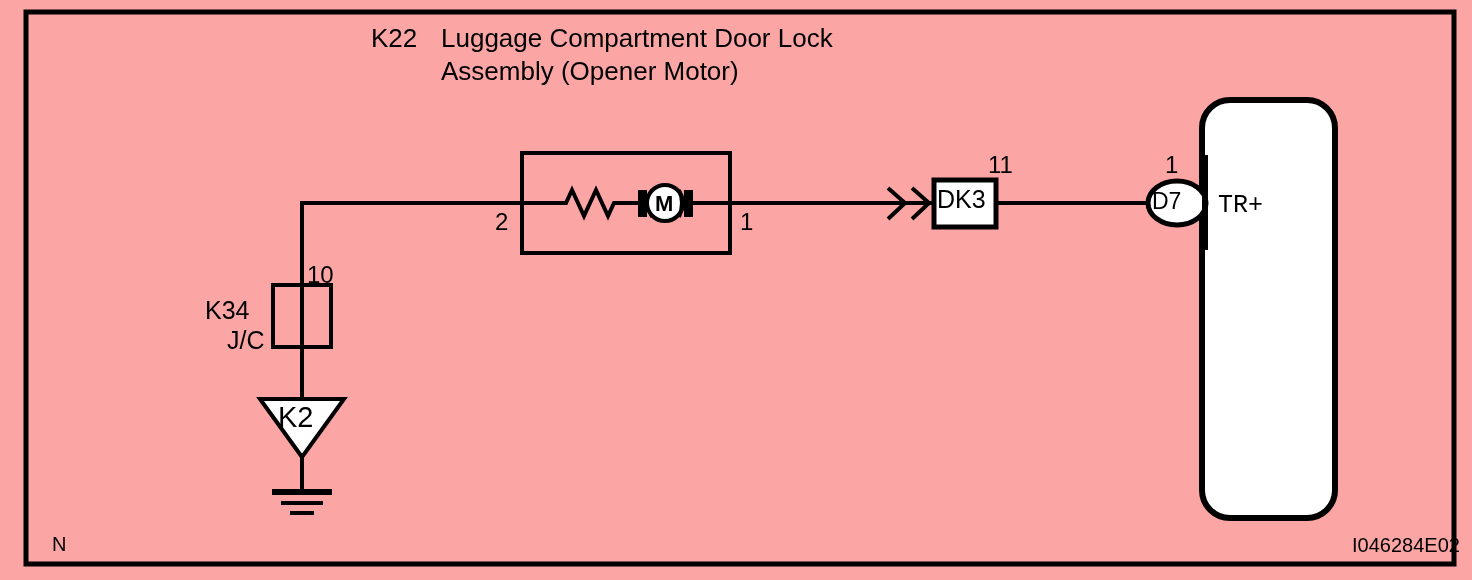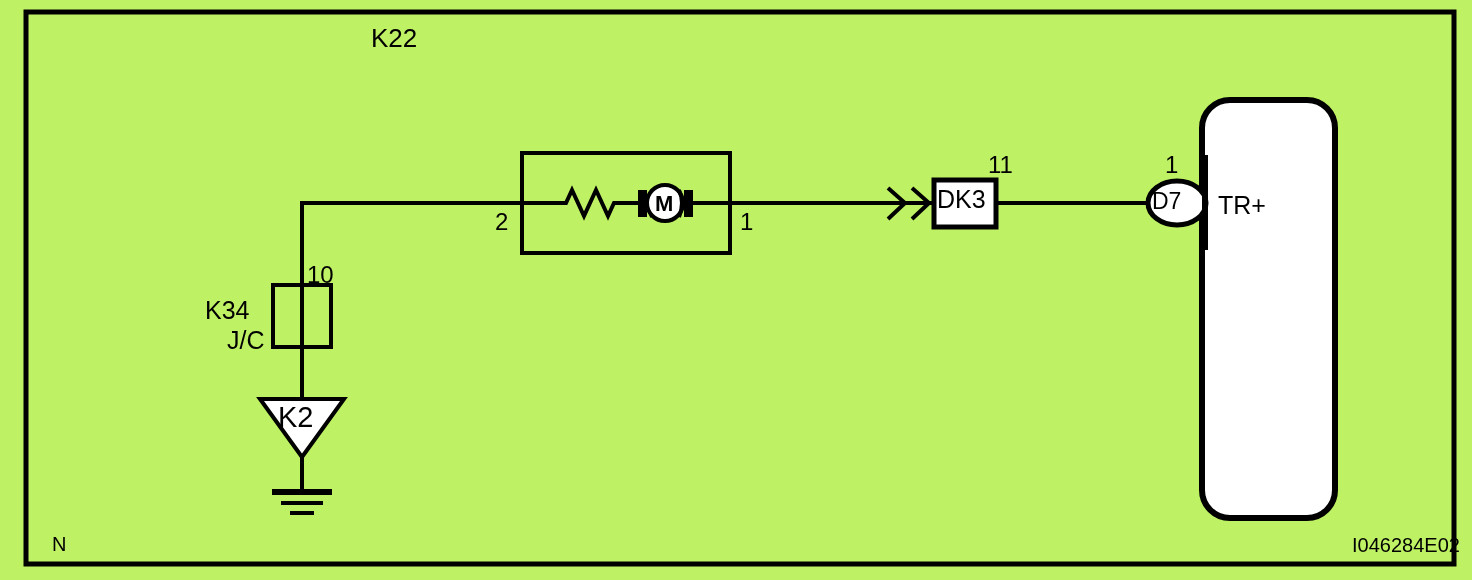--- a/index.html
+++ b/index.html
@@ -8,21 +8,21 @@
     padding: 0;
     background: #ffffff;
   }
   body {
     font-family: "Liberation Sans", sans-serif;
   }
   #canvas {
     position: relative;
     width: 1472px;
     height: 580px;
-    background: #bef264;
+    background: #fca5a5;
     overflow: hidden;
   }
   #diagram-svg {
     position: absolute;
     left: 0;
     top: 0;
     width: 1472px;
     height: 580px;
   }
   .txt {
@@ -104,34 +104,36 @@
     <polygon points="260,399 344,399 302,457" fill="#ffffff" stroke="#000000" stroke-width="4"></polygon>
 
     <line x1="302" y1="455" x2="302" y2="492" stroke="#000000" stroke-width="4"></line>
 
     <line x1="272" y1="492" x2="332" y2="492" stroke="#000000" stroke-width="6"></line>
     <line x1="281" y1="503" x2="323" y2="503" stroke="#000000" stroke-width="4"></line>
     <line x1="290" y1="513" x2="314" y2="513" stroke="#000000" stroke-width="4"></line>
   </svg>
 
   <div class="txt title-line" style="left:371px; top:22px;">K22</div>
+  <div class="txt title-line" style="left:441px; top:22px;">Luggage Compartment Door Lock</div>
+  <div class="txt title-line" style="left:441px; top:55px;">Assembly (Opener Motor)</div>
 
 
   <div class="txt pin-num" style="left:495px; top:207px;">2</div>
   <div class="txt pin-num" style="left:740px; top:207px;">1</div>
 
   <div class="txt" style="left:655px; top:190px; font-size:22px; font-weight:bold;">M</div>
 
   <div class="txt pin-num" style="left:953px; top:150px;margin-left:35px;">11</div>
   <div class="txt conn-label" style="left:937px; top:184px;">DK3</div>
 
   <div class="txt pin-num" style="left:1165px; top:150px;">1</div>
   <div class="txt" style="left:1152px; top:187px; font-size:23px;">D7</div>
 
-  <div class="txt conn-label" style="left:1218px; top:190px;">TR+</div>
+  <div class="txt conn-label" style="left:1218px; top:190px;font-family:Liberation Mono, monospace;">TR+</div>
 
   <div class="txt pin-num" style="left:307px; top:260px;">10</div>
   <div class="txt comp-label" style="left:205px; top:295px;">K34</div>
   <div class="txt comp-label" style="left:227px; top:325px;">J/C</div>
 
   <div class="txt" style="left:278px; top:399px; font-size:29px;">K2</div>
 
   <div class="txt corner-letter" style="left:52px; top:532px;">N</div>
 
   <div class="txt small-code" style="left:1352px; top:533px;">I046284E02</div>

